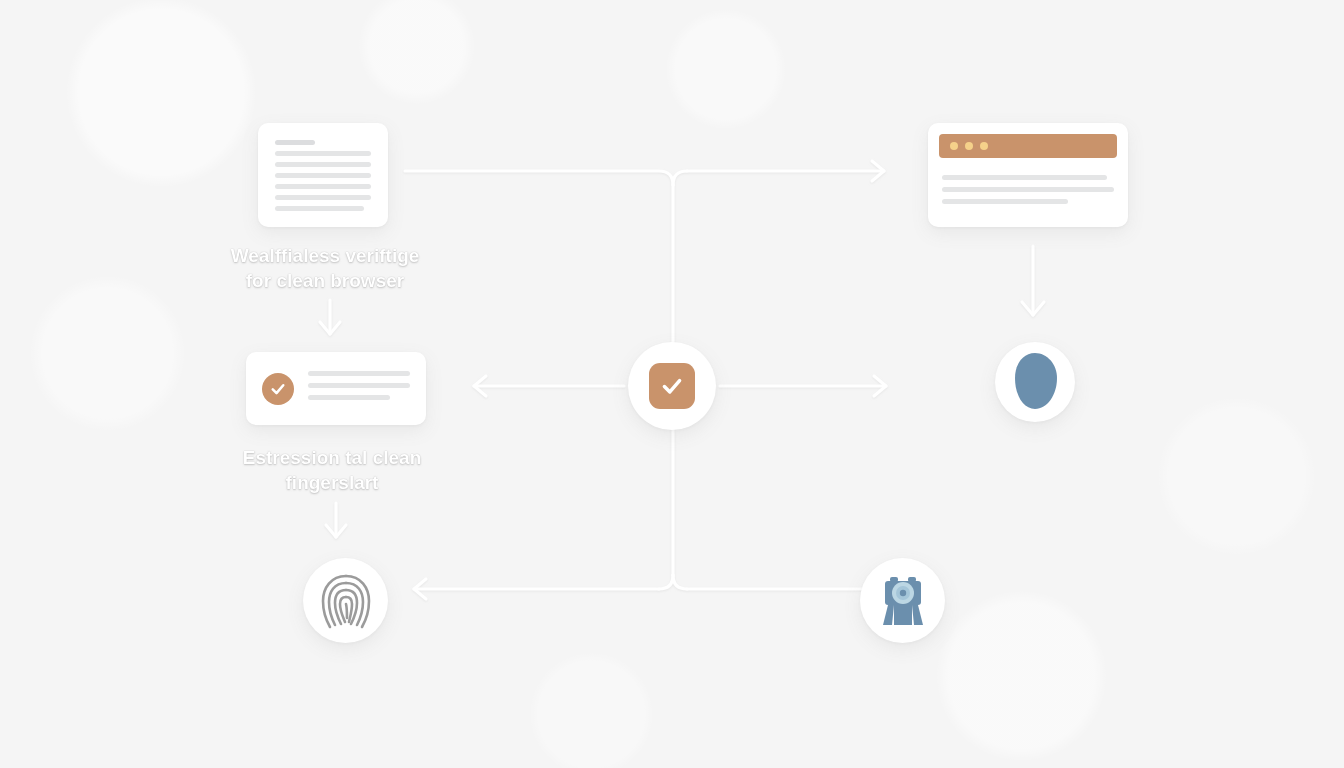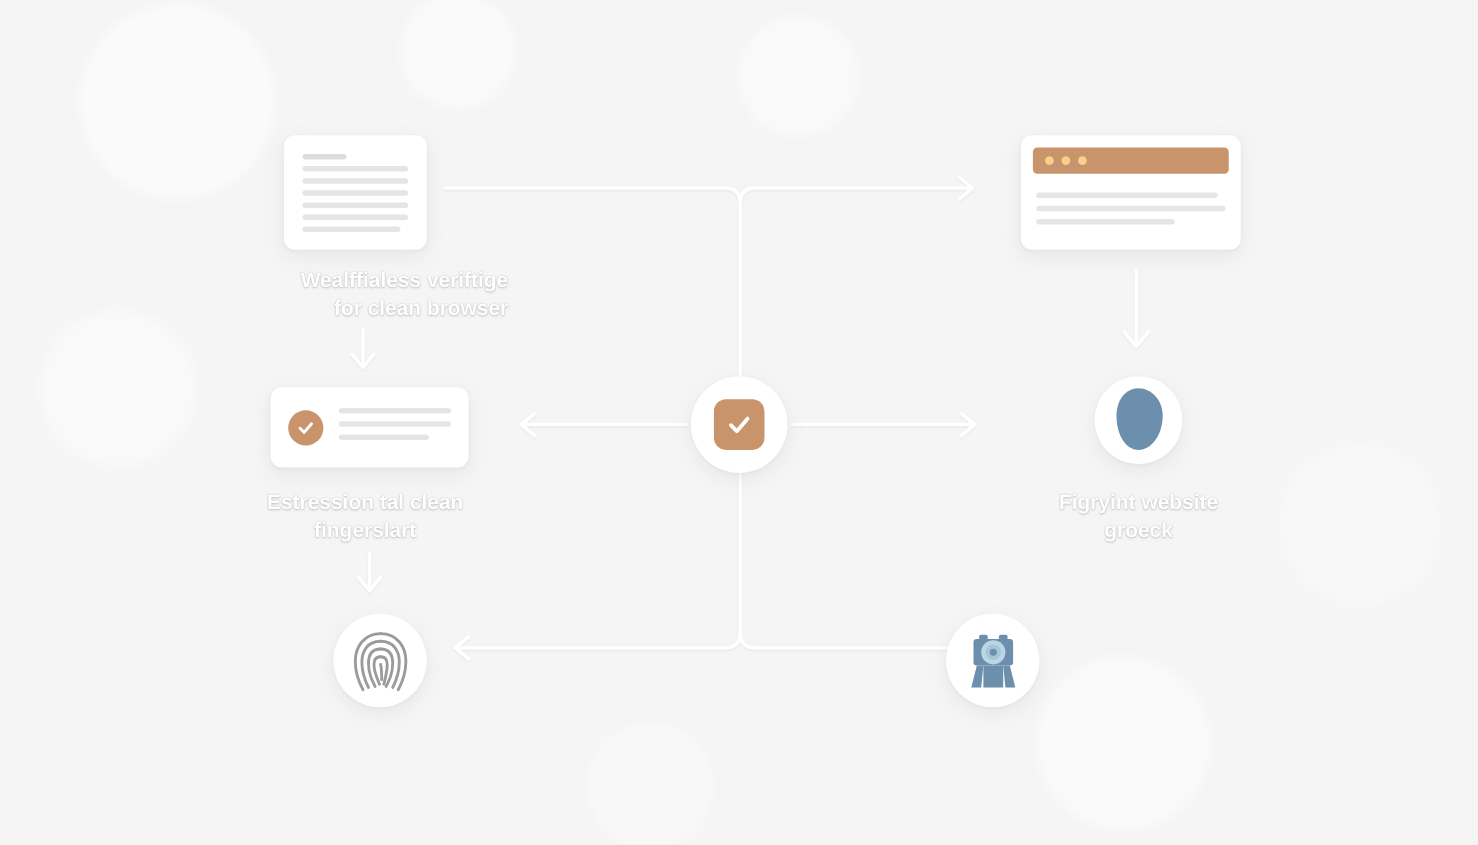--- a/index.html
+++ b/index.html
@@ -74,21 +74,21 @@
   .robot-node{left:860px;top:558px;width:85px;height:85px;}
 
   
   .label{
     position:absolute;text-align:center;
     color:#ffffff;
     font-size:19px;line-height:25px;font-weight:600;
     text-shadow:0 1px 2px rgba(160,160,160,.55), 0 0 1px rgba(150,150,150,.65);
     white-space:pre-line;
   }
-  .label-doc{left:212px;top:243px;width:250px;text-align:right;}
+  .label-doc{left:200px;top:243px;width:250px;}
   .label-check{left:207px;top:445px;width:250px;}
   .label-blob{left:910px;top:445px;width:250px;}
 
   
   .wires{position:absolute;inset:0;}
 </style>
 </head>
 <body>
 
 <div class="bg-noise"></div>
@@ -184,22 +184,20 @@
       </svg>
     </div>
   </div>
 
   <div class="node circle-node blob-node">
     <svg width="52" height="62" viewBox="0 0 52 62">
       <path d="M26 2 C38 2 48 13 48 27 C48 44 38 58 26 58 C14 58 6 44 6 27 C6 13 14 2 26 2 Z" fill="#6b8fad"></path>
     </svg>
   </div>
 
-  <div class="label label-blob">Figryint website
-groeck</div>
 
   <div class="node circle-node finger-node">
     <svg width="56" height="62" viewBox="0 0 56 62" fill="none" stroke="#9b9b9b" stroke-width="2.6" stroke-linecap="round">
       <path d="M28 6 C13 6 5 18 5 31 C5 42 8 50 12 57"></path>
       <path d="M28 6 C43 6 51 18 51 31 C51 42 48 50 44 57"></path>
       <path d="M28 13 C16 13 11 22 11 32 C11 42 14 49 17 55"></path>
       <path d="M28 13 C40 13 45 22 45 32 C45 42 42 49 39 55"></path>
       <path d="M28 20 C19 20 17 26 17 33 C17 42 20 48 23 54"></path>
       <path d="M28 20 C37 20 39 26 39 33 C39 42 36 48 33 54"></path>
       <path d="M28 27 C23 27 22 30 22 34 C22 41 25 47 27 52"></path>

